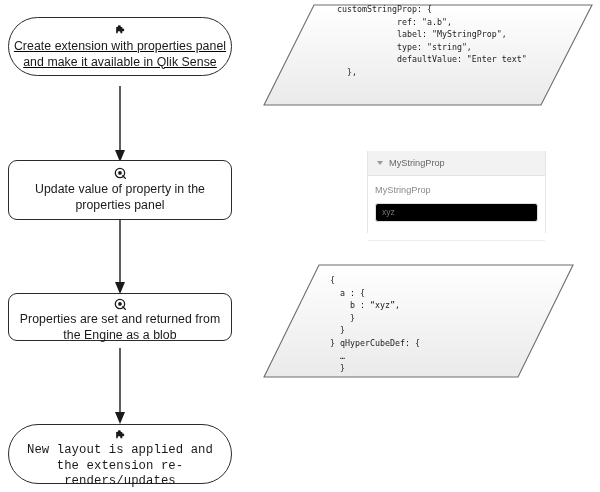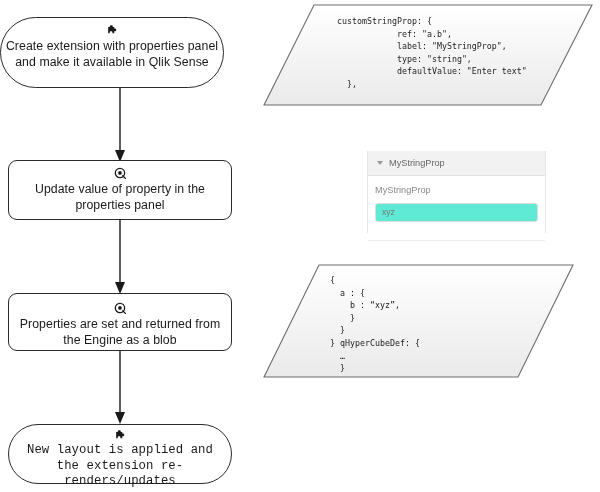--- a/index.html
+++ b/index.html
@@ -114,21 +114,21 @@
     color: #8a8a8a;
     margin-bottom: 6px;
     font-family: "Liberation Sans", sans-serif;
   }
   .props-input {
     box-sizing: border-box;
     width: 100%;
     height: 19px;
     border: 1px solid #dedede;
     border-radius: 3px;
-    background: #5eead4;
+    background: #000000;
     font-size: 8.6px;
     color: #777777;
     padding: 0 6px;
     font-family: "Liberation Sans", sans-serif;
     outline: none;
   }
   .props-footer {
     height: 7px;
     border-bottom: 1px solid #ececec;
   }
@@ -146,21 +146,21 @@
   <svg class="connector" style="left:104px; top:216px; width:32px; height:80px;" viewBox="0 0 32 80">
     <line x1="16" y1="0" x2="16" y2="70" stroke="#1a1a1a" stroke-width="1.4"></line>
     <polygon points="16,78 11,66 21,66" fill="#1a1a1a"></polygon>
   </svg>
 
   <svg class="connector" style="left:104px; top:348px; width:32px; height:78px;" viewBox="0 0 32 78">
     <line x1="16" y1="0" x2="16" y2="68" stroke="#1a1a1a" stroke-width="1.4"></line>
     <polygon points="16,76 11,64 21,64" fill="#1a1a1a"></polygon>
   </svg>
 
-  <div class="node rounded" style="left:0; top:17px; width:224px; height:71px;">
+  <div class="node rounded" style="left:8px; top:17px; width:224px; height:59px;text-decoration:underline;">
     <span class="node-icon">
       <svg width="13" height="13" viewBox="0 0 24 24">
         <path d="M10 2.2c1.5 0 2.6 1 2.6 2.2 0 .45-.14.8-.3 1.1h3.0v3.35c.33-.2.72-.33 1.18-.33
                  1.35 0 2.42 1.1 2.42 2.5s-1.07 2.5-2.42 2.5c-.46 0-.85-.12-1.18-.33V17H11.6
                  c.18-.32.33-.7.33-1.15 0-1.25-1.1-2.25-2.6-2.25s-2.6 1-2.6 2.25c0 .45.15.83.33 1.15
                  H4V5.5h3.1c-.17-.3-.3-.65-.3-1.1C6.8 3.2 8.5 2.2 10 2.2z" fill="#1a1a1a"></path>
       </svg>
     </span>
     <span class="node-label">Create extension with properties panel and make it available in Qlik Sense</span>
   </div>
@@ -169,21 +169,21 @@
     <span class="node-icon">
       <svg width="13" height="13" viewBox="0 0 24 24">
         <circle cx="11" cy="11" r="8.6" fill="none" stroke="#1a1a1a" stroke-width="2.4"></circle>
         <circle cx="11" cy="11" r="3.4" fill="#1a1a1a"></circle>
         <path d="M16.2 16.2 L21 21" stroke="#1a1a1a" stroke-width="2.6" stroke-linecap="round"></path>
       </svg>
     </span>
     <span class="node-label">Update value of property in the properties panel</span>
   </div>
 
-  <div class="node softrect" style="left:8px; top:293px; width:224px; height:58px;justify-content:center;">
+  <div class="node softrect" style="left:8px; top:293px; width:224px; height:48px;">
     <span class="node-icon">
       <svg width="13" height="13" viewBox="0 0 24 24">
         <circle cx="11" cy="11" r="8.6" fill="none" stroke="#1a1a1a" stroke-width="2.4"></circle>
         <circle cx="11" cy="11" r="3.4" fill="#1a1a1a"></circle>
         <path d="M16.2 16.2 L21 21" stroke="#1a1a1a" stroke-width="2.6" stroke-linecap="round"></path>
       </svg>
     </span>
     <span class="node-label">Properties are set and returned from the Engine as a blob</span>
   </div>
 
@@ -202,21 +202,21 @@
   <div class="code-block" style="left:262px; top:3px; width:332px; height:106px;">
     <svg width="332" height="106" viewBox="0 0 332 106">
       <defs>
         <linearGradient id="pgGrad1" x1="0" y1="0" x2="0" y2="1">
           <stop offset="0%" stop-color="#ffffff"></stop>
           <stop offset="100%" stop-color="#eaeaea"></stop>
         </linearGradient>
       </defs>
       <polygon points="52,2 330,2 279,102 2,102" fill="url(#pgGrad1)" stroke="#6d6d6d" stroke-width="1.1"></polygon>
     </svg>
-    <div class="code-text" style="left:75px; top:12px;">customStringProp: {
+    <div class="code-text" style="left:75px; top:0;">customStringProp: {
             ref: "a.b",
             label: "MyStringProp",
             type: "string",
             defaultValue: "Enter text"
   },</div>
   </div>
 
   <div class="props-panel" style="left:332px; top:151px; width:179px; height:82px;">
     <div class="props-header">
       <span class="caret"></span>

